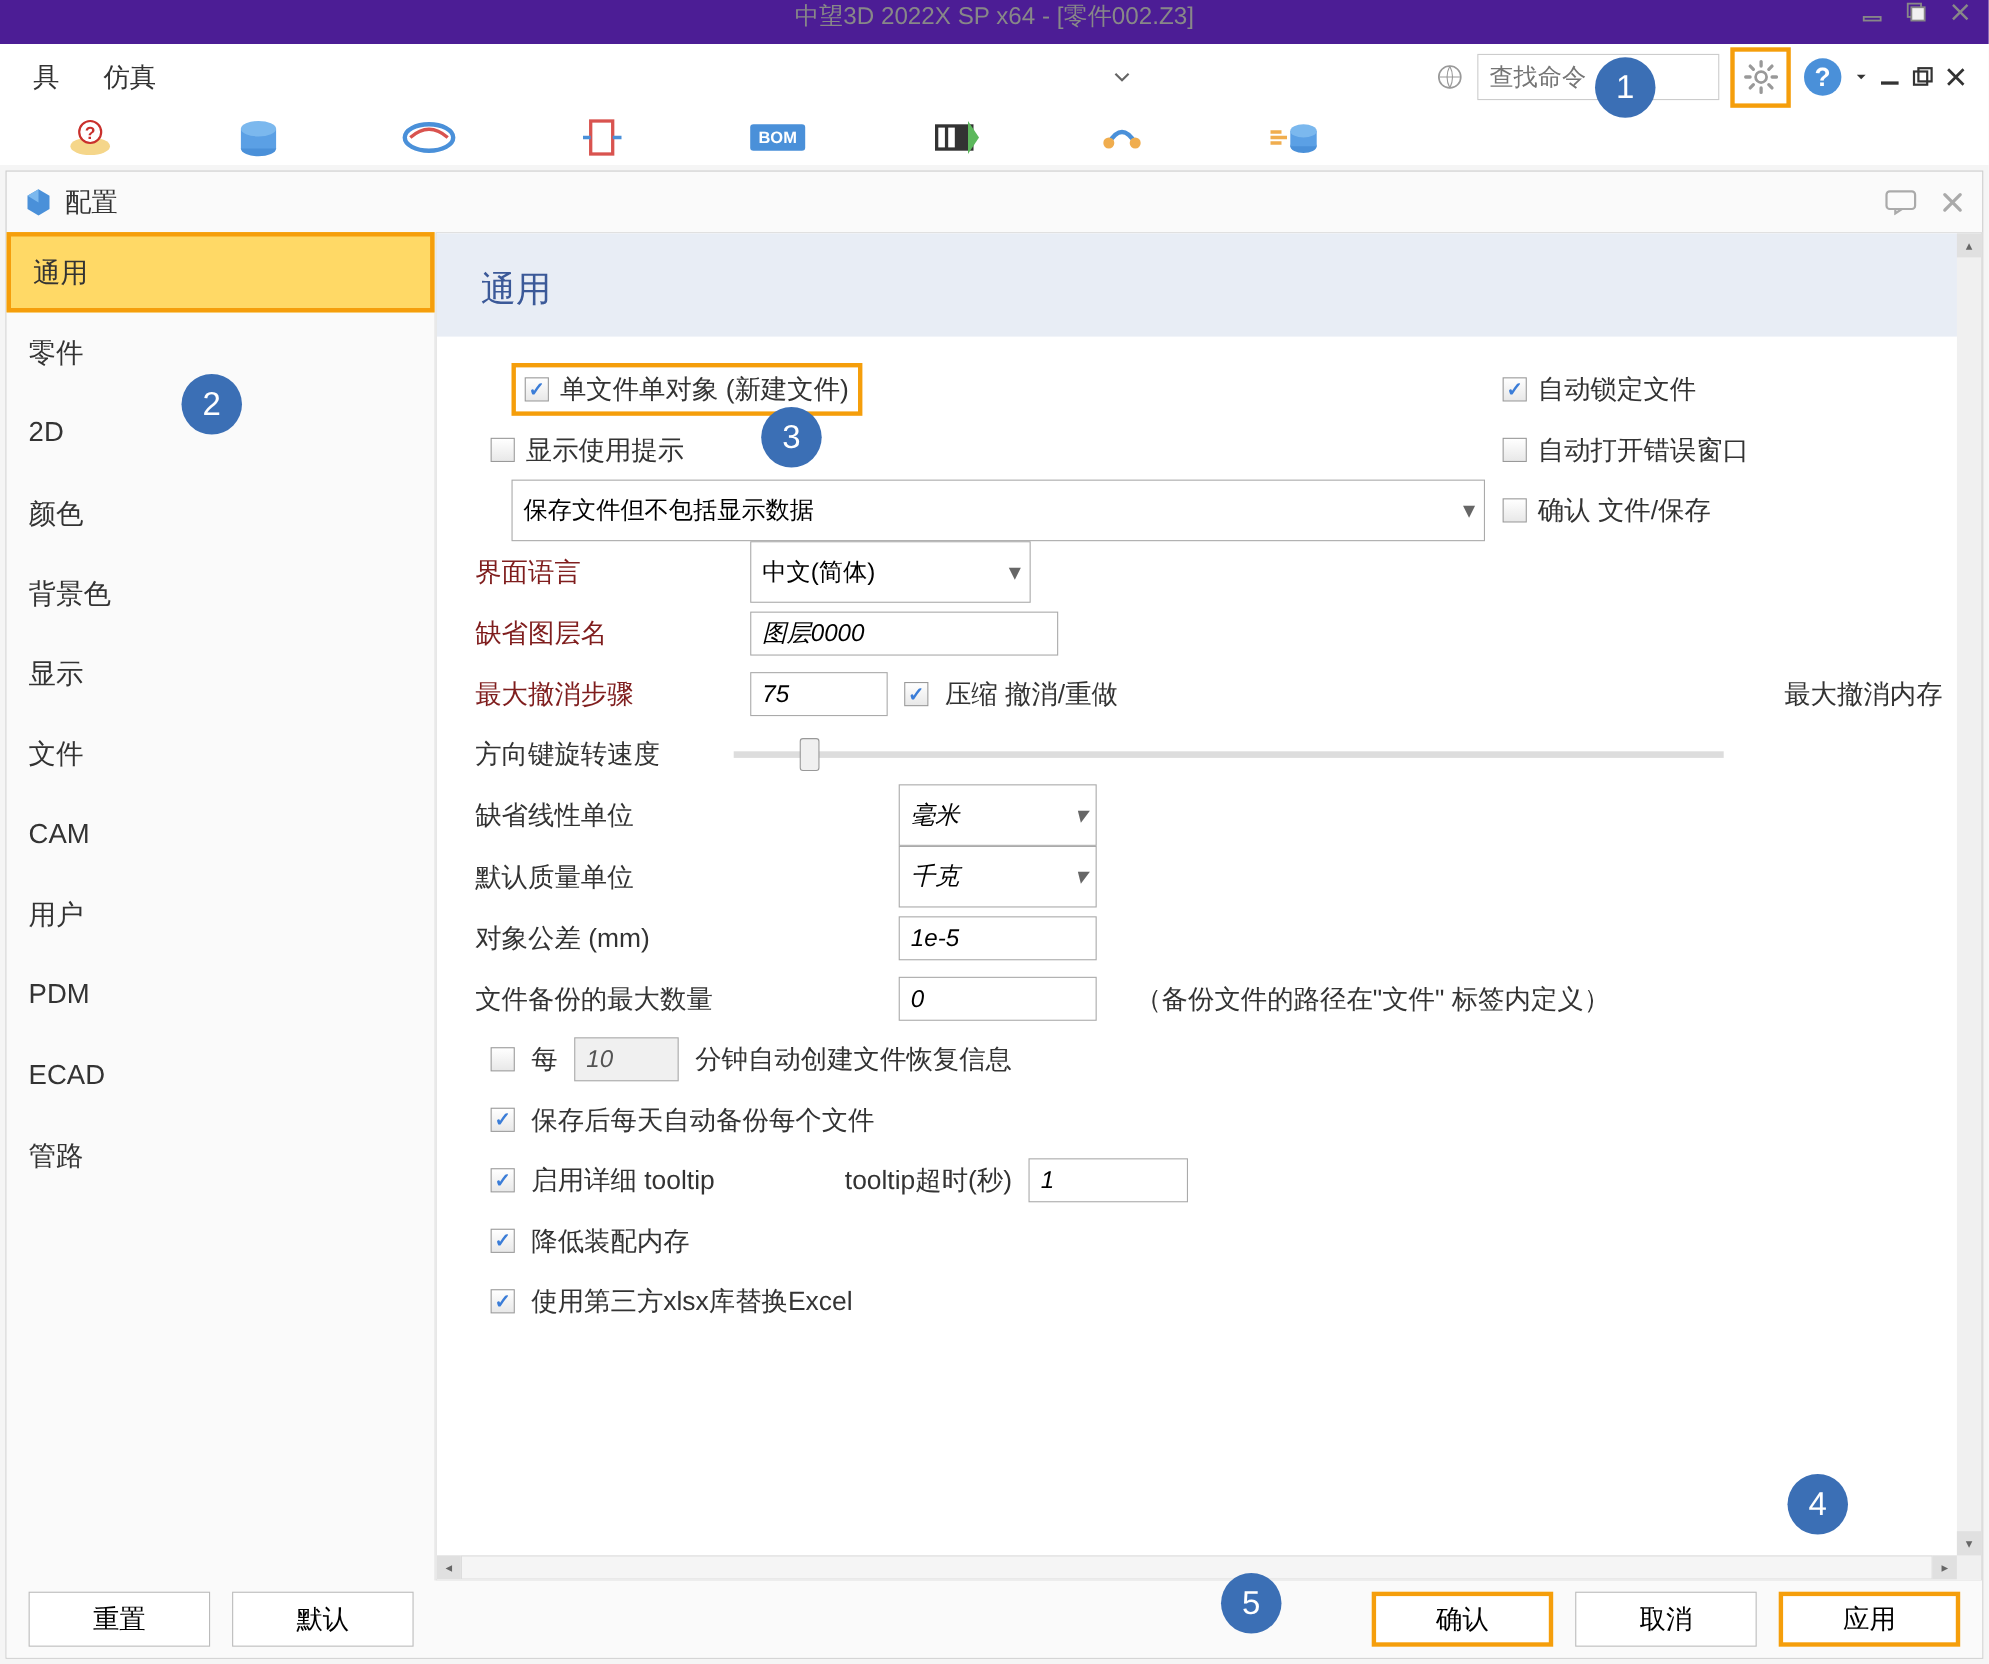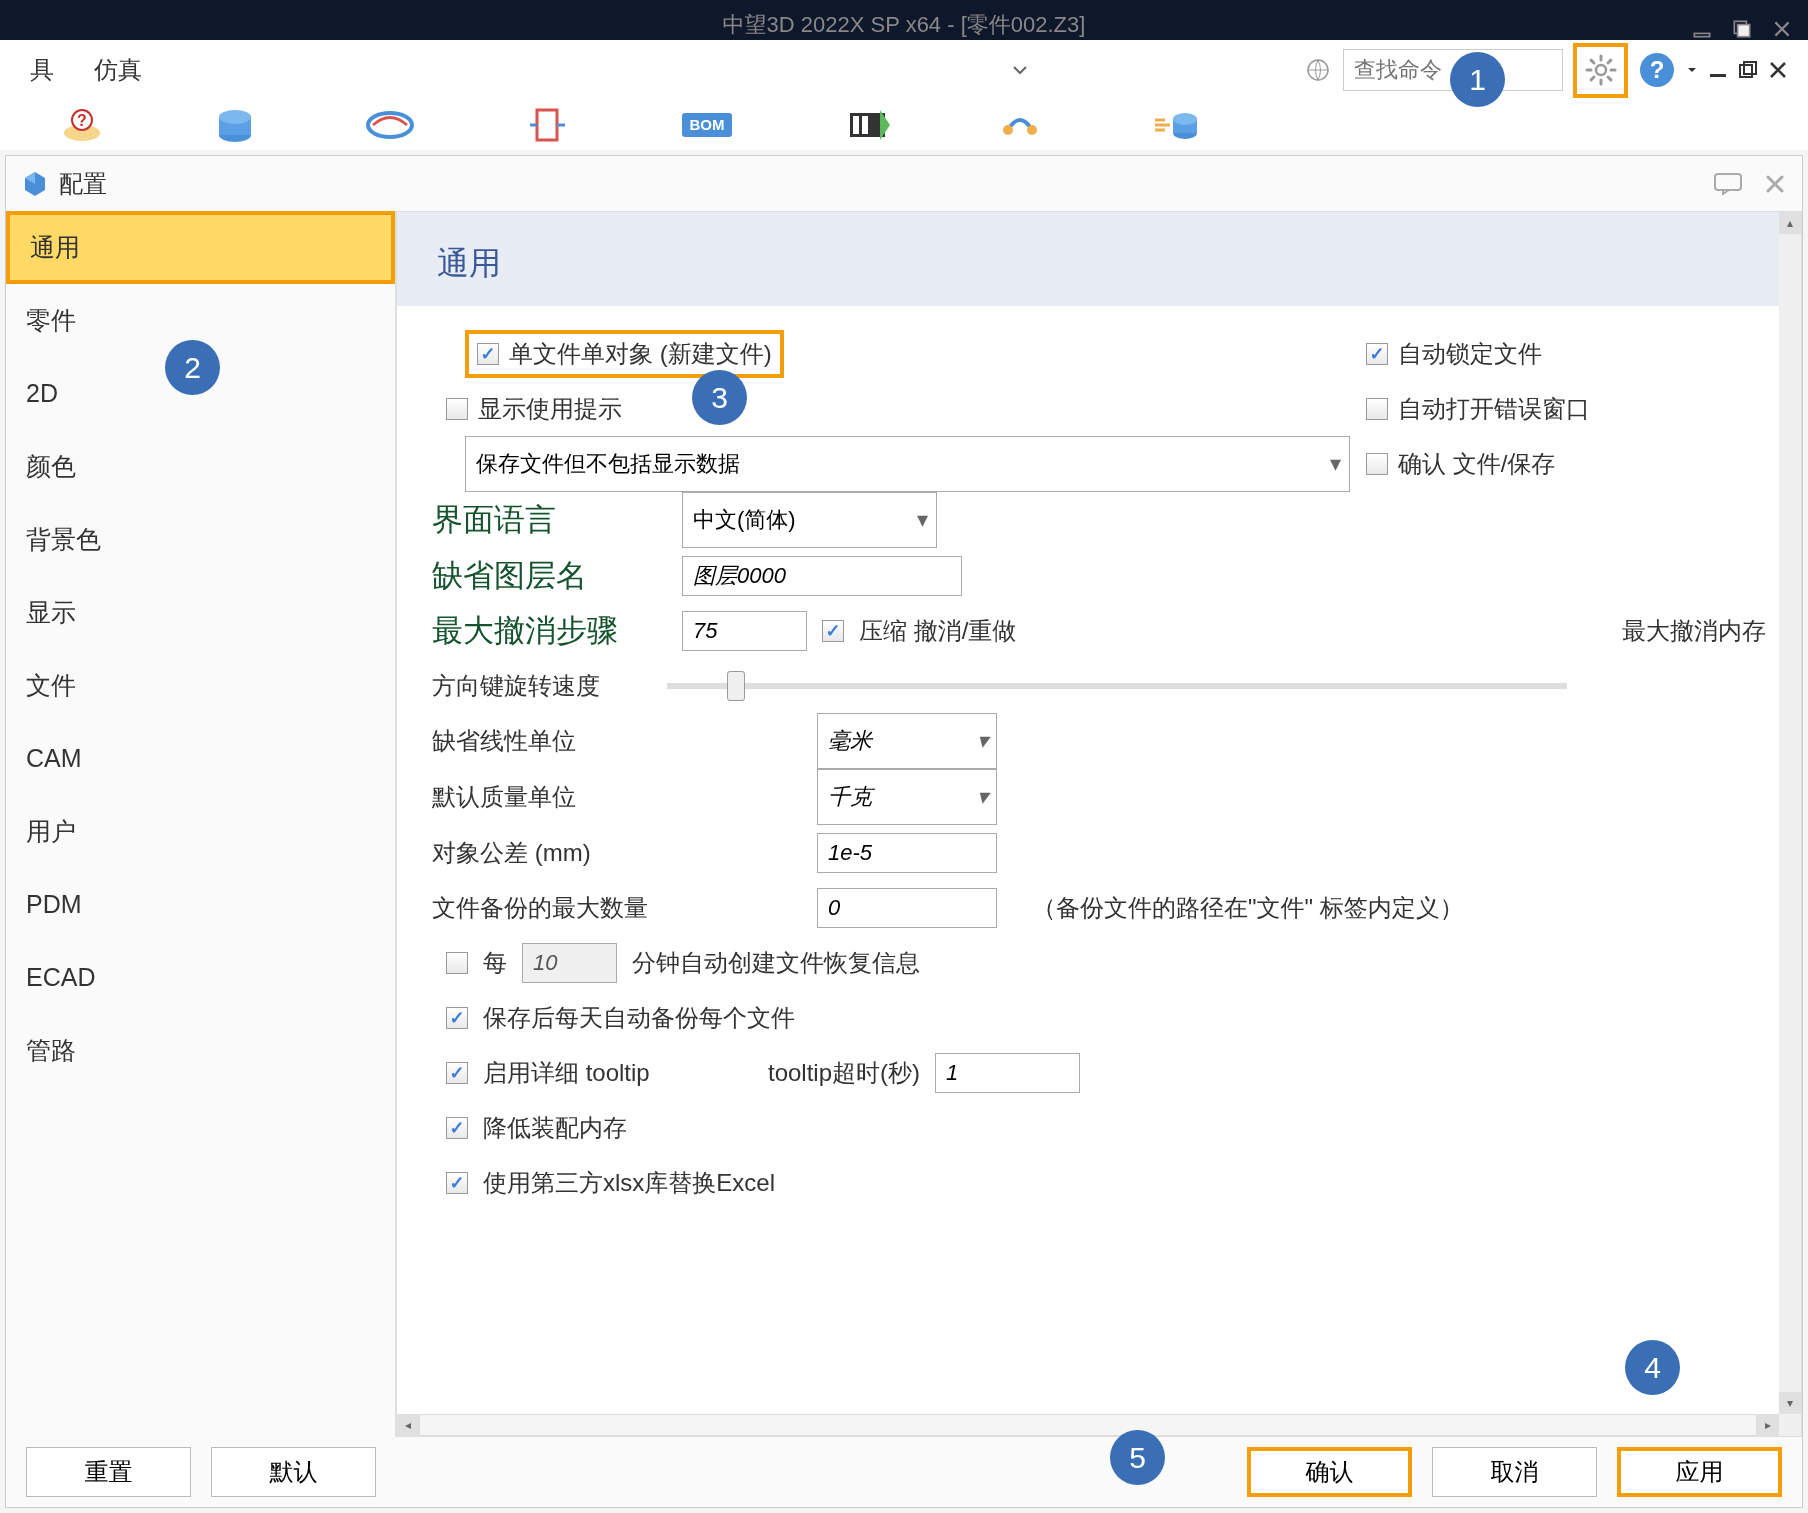--- a/index.html
+++ b/index.html
@@ -1,18 +1,18 @@
 <!DOCTYPE html>
 <html><head>
 <meta charset="utf-8">
 <style>
 * { box-sizing: border-box; margin: 0; padding: 0; font-family: "Microsoft YaHei", "Segoe UI", sans-serif; }
 body { background: #f5f5f5; overflow: hidden; width: 1808px; height: 1513px; position: relative; }
 
-.title-bar { height: 40px; background: #0f172a; display: flex; align-items: flex-end; justify-content: center; position: relative; }
+.title-bar { height: 40px; background: #4c1d95; display: flex; align-items: flex-start; justify-content: center; position: relative; }
 .title-text { color: #888; font-size: 22px; }
 .win-controls { position: absolute; right: 15px; display: flex; gap: 18px; align-items: center; }
 .win-controls svg { width: 22px; height: 22px; }
 
 .menu-bar { height: 60px; background: #fff; display: flex; align-items: center; padding: 0 10px; position: relative; }
 .menu-item { font-size: 24px; color: #333; padding: 0 20px; }
 .search-area { position: absolute; right: 20px; display: flex; align-items: center; gap: 10px; }
 .search-input { width: 220px; height: 42px; border: 1px solid #ccc; padding: 0 10px; font-size: 22px; color: #999; }
 .gear-btn { width: 55px; height: 55px; border: 4px solid #f59e0b; display: flex; align-items: center; justify-content: center; cursor: pointer; }
 .help-btn { width: 38px; height: 38px; }
@@ -38,21 +38,21 @@
 .form-area { padding: 20px 35px; }
 .form-row { display: flex; align-items: center; min-height: 55px; gap: 15px; }
 .form-row.split { justify-content: space-between; }
 .col-left { display: flex; align-items: center; gap: 10px; flex: 1; padding-left: 33px; }
 .col-right { display: flex; align-items: center; gap: 10px; width: 400px; }
 
 .checkbox { width: 22px; height: 22px; border: 1px solid #999; background: linear-gradient(#fff, #e8e8e8); display: inline-flex; align-items: center; justify-content: center; cursor: pointer; flex-shrink: 0; }
 .checkbox.checked::after { content: "✓"; color: #3b7dd8; font-size: 18px; font-weight: bold; }
 
 .label { font-size: 24px; color: #333; }
-.label-fixed { font-size: 31px; color: #14532d; width: 235px; }
+.label-fixed { font-size: 24px; color: #7f1d1d; width: 235px; }
 
 .highlight-box { border: 4px solid #f59e0b; padding: 4px 8px; display: inline-flex; align-items: center; gap: 10px; }
 
 .select { height: 56px; border: 1px solid #aaa; background: #fff; font-size: 22px; padding: 0 30px 0 10px; position: relative; display: inline-flex; align-items: center; cursor: pointer; }
 .select::after { content: "▾"; position: absolute; right: 8px; color: #666; }
 .select.wide { width: 885px; }
 .select.med { width: 255px; }
 .select.sm { width: 180px; font-style: italic; }
 
 .text-input { height: 40px; border: 1px solid #aaa; background: #fff; font-size: 22px; padding: 0 10px; font-style: italic; }

